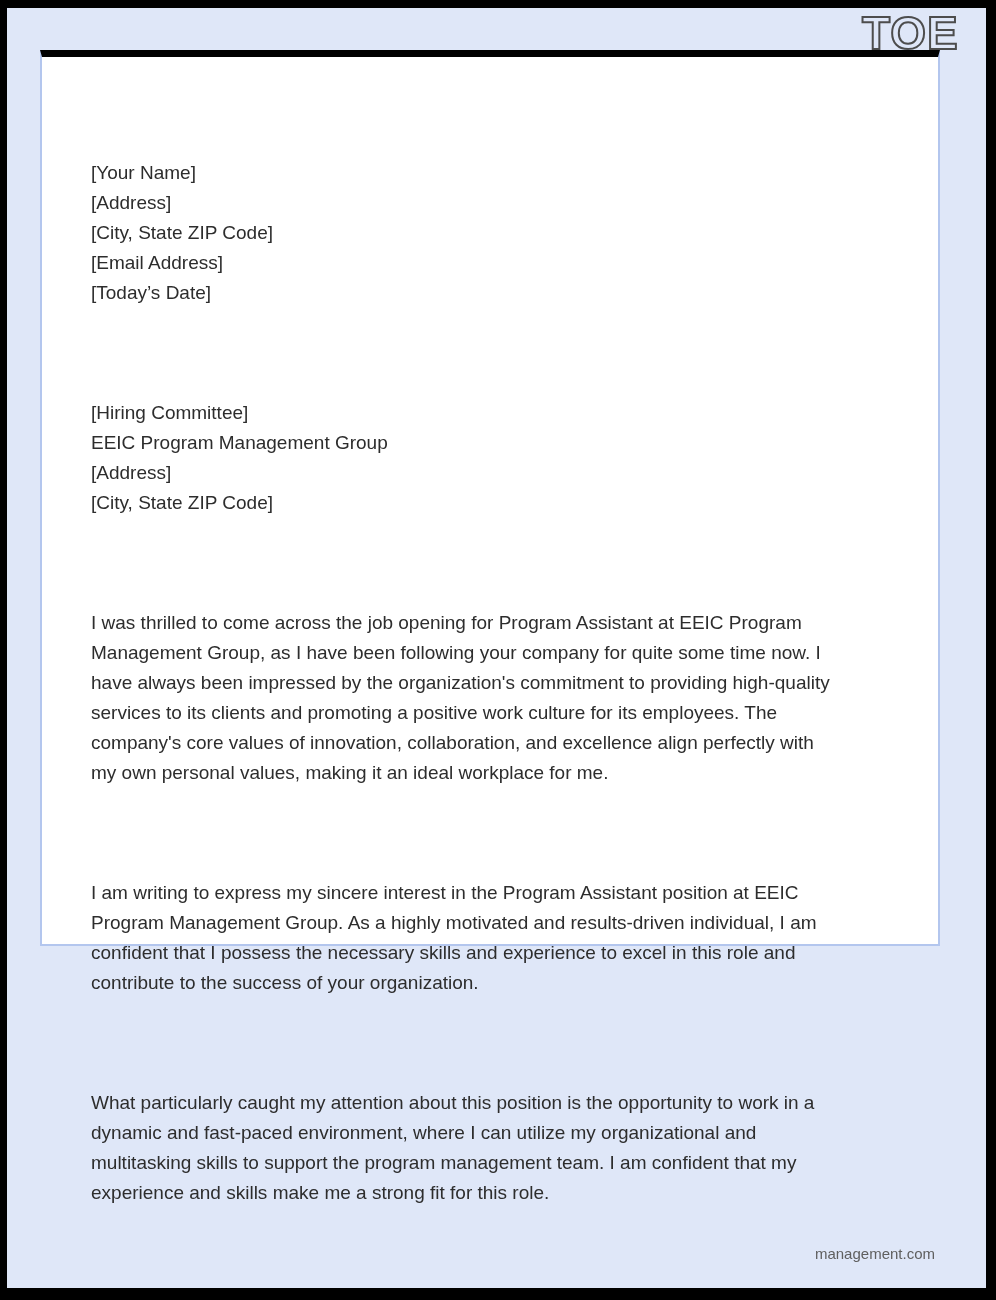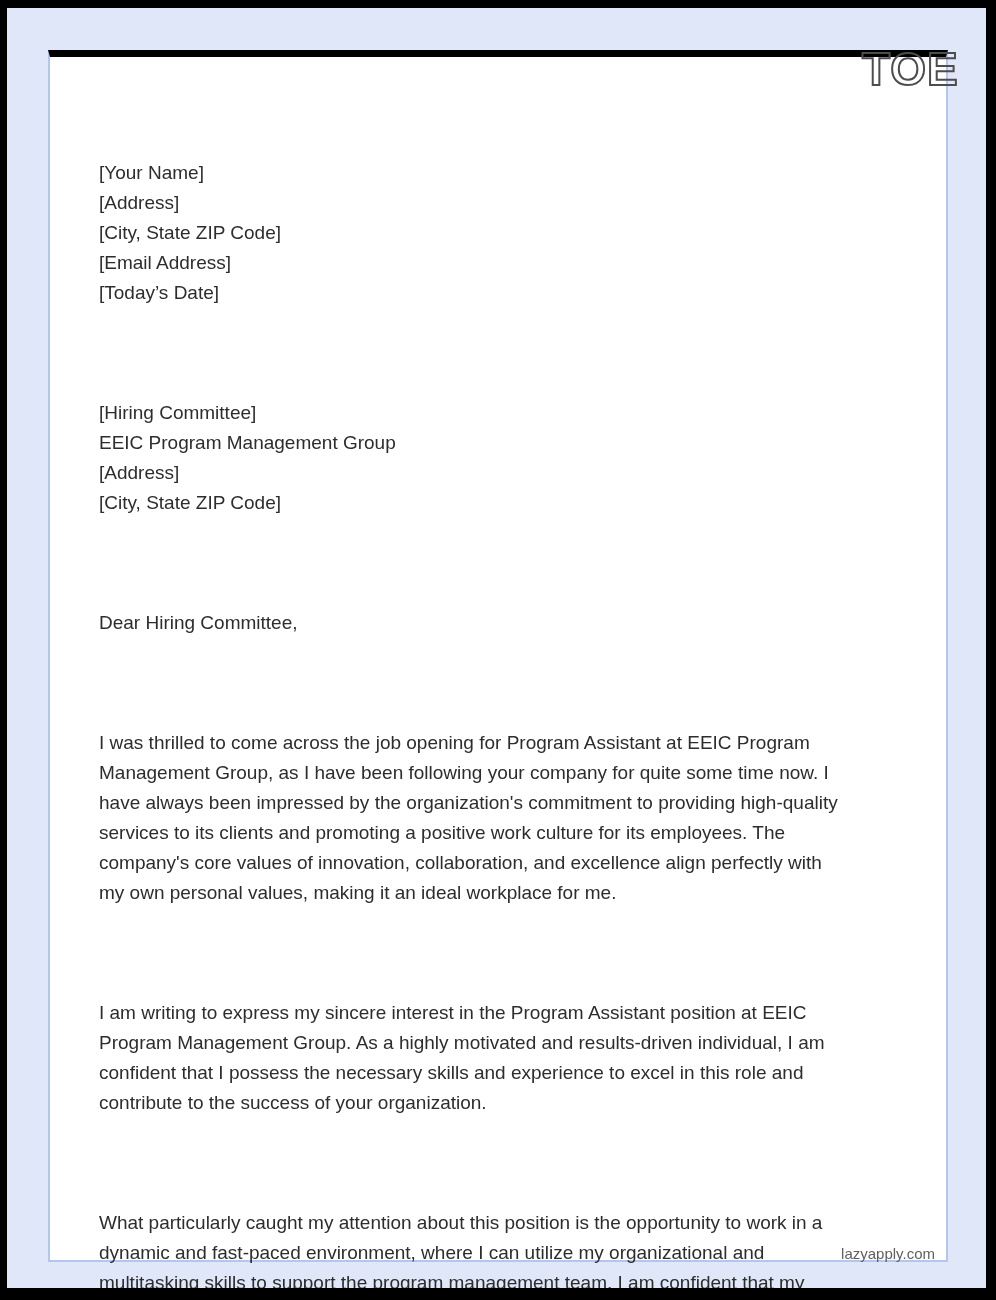--- a/index.html
+++ b/index.html
@@ -27,30 +27,29 @@
     text-align: left;
     font-family: "Liberation Sans", sans-serif;
     font-size: 46px;
     font-weight: bold;
     letter-spacing: 1px;
     color: transparent;
     -webkit-text-stroke: 2px #4d4d4d;
     text-shadow: 0 0 0 rgba(0,0,0,0);
     z-index: 3;
     line-height: 50px;
-    margin-top: 36px;
   }
 
   
   .page {
     position: absolute;
-    left: 48px;
+    left: 40px;
     top: 50px;
     width: 900px;
-    height: 1212px;
+    height: 896px;
     background: #ffffff;
     border-top: 7px solid #000000;
     border-left: 2px solid #b3c6ee;
     border-right: 2px solid #b3c6ee;
     border-bottom: 2px solid #b3c6ee;
     z-index: 1;
     overflow: visible;
   }
 
   .letter {
@@ -91,40 +90,39 @@
     <div class="letter">
       <div class="block">[Your Name]
 [Address]
 [City, State ZIP Code]
 [Email Address]
 [Today’s Date]</div>
       <div class="block">[Hiring Committee]
 EEIC Program Management Group
 [Address]
 [City, State ZIP Code]</div>
-      <div class="block">Dear Hiring Committee,</div>
       <div class="block">I was thrilled to come across the job opening for Program Assistant at EEIC Program
 Management Group, as I have been following your company for quite some time now. I
 have always been impressed by the organization's commitment to providing high-quality
 services to its clients and promoting a positive work culture for its employees. The
 company's core values of innovation, collaboration, and excellence align perfectly with
 my own personal values, making it an ideal workplace for me.</div>
       <div class="block">I am writing to express my sincere interest in the Program Assistant position at EEIC
 Program Management Group. As a highly motivated and results-driven individual, I am
 confident that I possess the necessary skills and experience to excel in this role and
 contribute to the success of your organization.</div>
       <div class="block">What particularly caught my attention about this position is the opportunity to work in a
 dynamic and fast-paced environment, where I can utilize my organizational and
 multitasking skills to support the program management team. I am confident that my
 experience and skills make me a strong fit for this role.</div>
       
       
     </div>
   </div>
 
-  <div class="watermark">lazyapply.com</div>
+  <div class="watermark">management.com</div>
 
   <div class="frame-top"></div>
   <div class="frame-left"></div>
   <div class="frame-right"></div>
   <div class="frame-bottom"></div>
 
 </div>
 
 </body></html>

